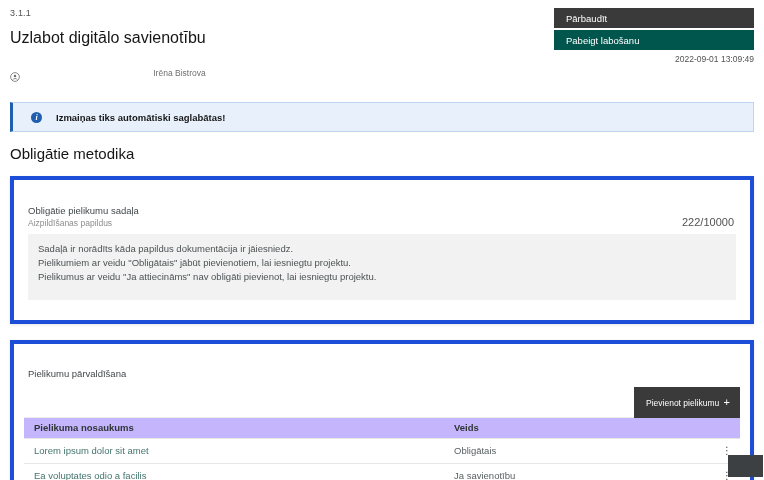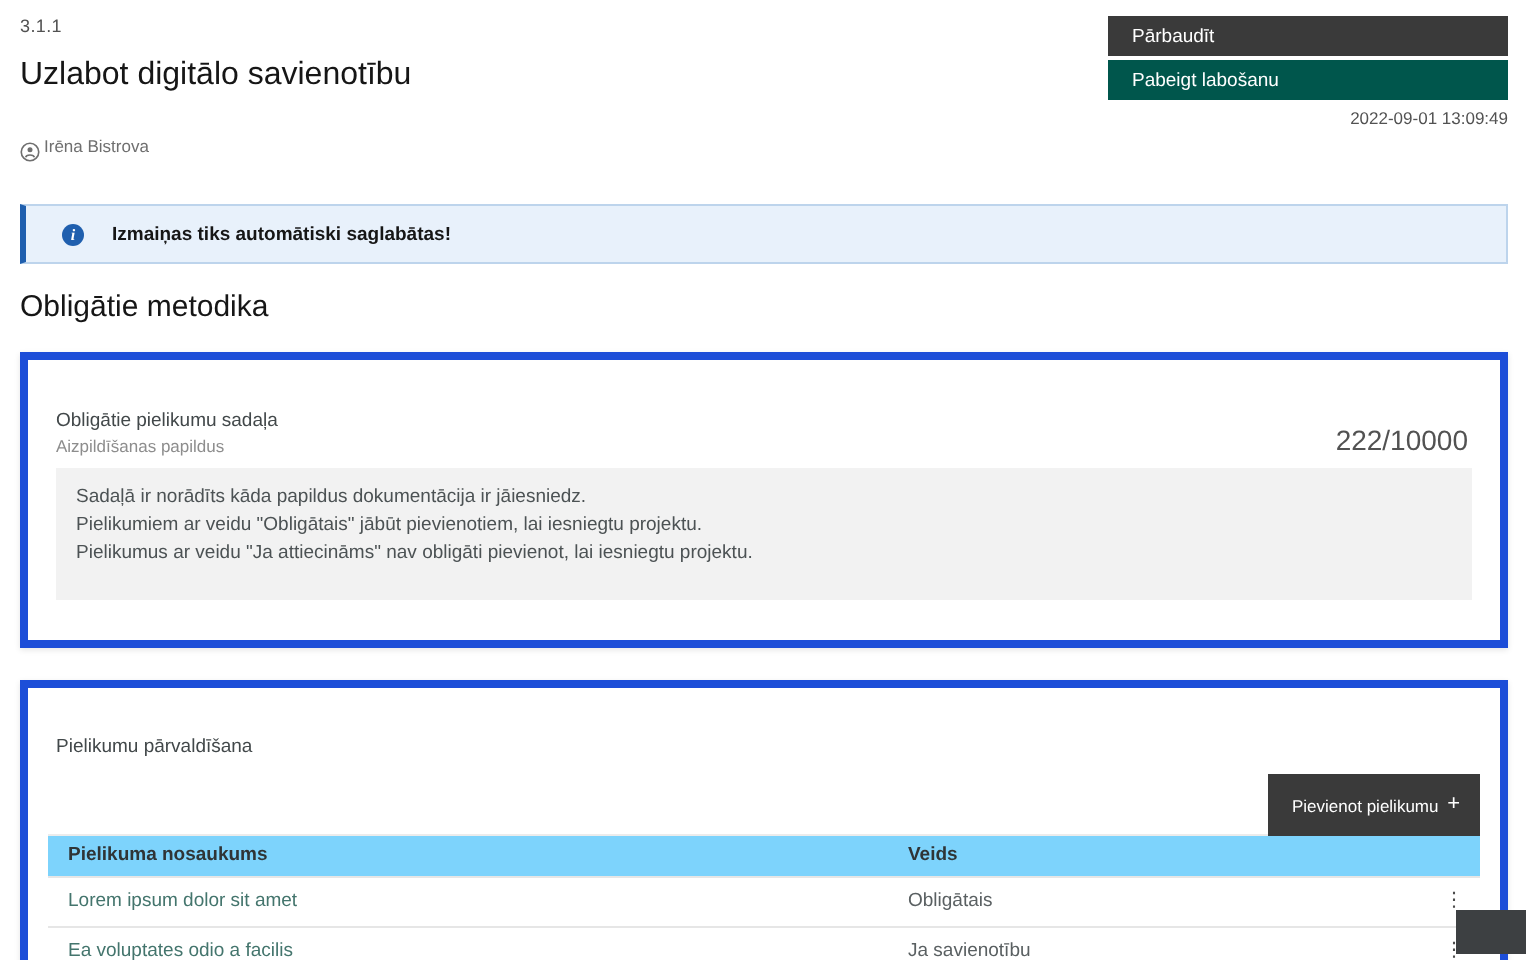--- a/index.html
+++ b/index.html
@@ -9,21 +9,21 @@
     background: #ffffff;
     color: #161616;
     position: relative;
   }
   .page { padding: 8px 10px 0 10px; }
 
   
   .header { display: flex; justify-content: space-between; align-items: flex-start; }
   .section-number { font-size: 9px; color: #525252; letter-spacing: .2px; }
   .page-title { font-size: 16px; font-weight: 400; color: #161616; margin-top: 11px; }
-  .user-row { display: flex; align-items: center; margin-top: 21px; color: #6f6f6f; }
+  .user-row { display: flex; align-items: center; margin-top: 21px; color: #6f6f6f; justify-content: space-between; }
   .user-icon { width: 10px; height: 10px; display: inline-block; margin-right: 2px; }
   .user-name { font-size: 8.5px; color: #6f6f6f; }
 
   .header-actions { width: 200px; display: flex; flex-direction: column; }
   .btn {
     border: none; cursor: pointer; text-align: left;
     font-family: inherit; font-size: 9.5px; color: #ffffff;
     height: 20px; padding: 0 12px; width: 100%;
   }
   .btn-dark { background: #3a3a3a; }
@@ -57,21 +57,21 @@
   .card {
     background: #ffffff;
     border: 4px solid #1d4ed8;
     box-shadow: 0 1px 3px rgba(0,0,0,0.10);
   }
   .card-methodology { margin-top: 14px; padding: 25px 14px 20px 14px; }
 
   .field-head { display: flex; justify-content: space-between; align-items: flex-end; }
   .field-label { font-size: 9.5px; color: #42484a; }
   .field-sublabel { font-size: 8.5px; color: #8d8d8d; margin-top: 2px; }
-  .char-counter { font-size: 14px; color: #525252; padding-right: 2px; }
+  .char-counter { font-size: 11px; color: #525252; padding-right: 2px; }
 
   .textarea {
     margin-top: 6px;
     background: #f2f2f2;
     min-height: 66px;
     padding: 8px 10px;
     font-size: 9.5px; line-height: 1.45; color: #4c5254;
     white-space: pre-line;
   }
 
@@ -85,21 +85,21 @@
     background: #3a3a3a; color: #fff; border: none; cursor: pointer;
     height: 31px; width: 106px;
     display: flex; align-items: center; justify-content: space-between;
     padding: 0 10px 0 12px;
     font-family: inherit; font-size: 8.5px;
   }
   .btn-add .plus { font-size: 11px; line-height: 1; }
 
   table.attachments { width: 100%; border-collapse: collapse; }
   table.attachments th {
-    background: #7dd3fc; text-align: left;
+    background: #c4b5fd; text-align: left;
     font-size: 9.5px; font-weight: bold; color: #2f3436;
     height: 20px; padding: 0 0 0 10px;
   }
   table.attachments td {
     height: 25px; padding: 0 0 0 10px;
     font-size: 9.5px; border-top: 1px solid #e6e6e6;
   }
   th.col-name, td.col-name { width: 420px; }
   th.col-type, td.col-type { width: auto; }
   th.col-menu, td.col-menu { width: 36px; padding: 0; text-align: center; }

